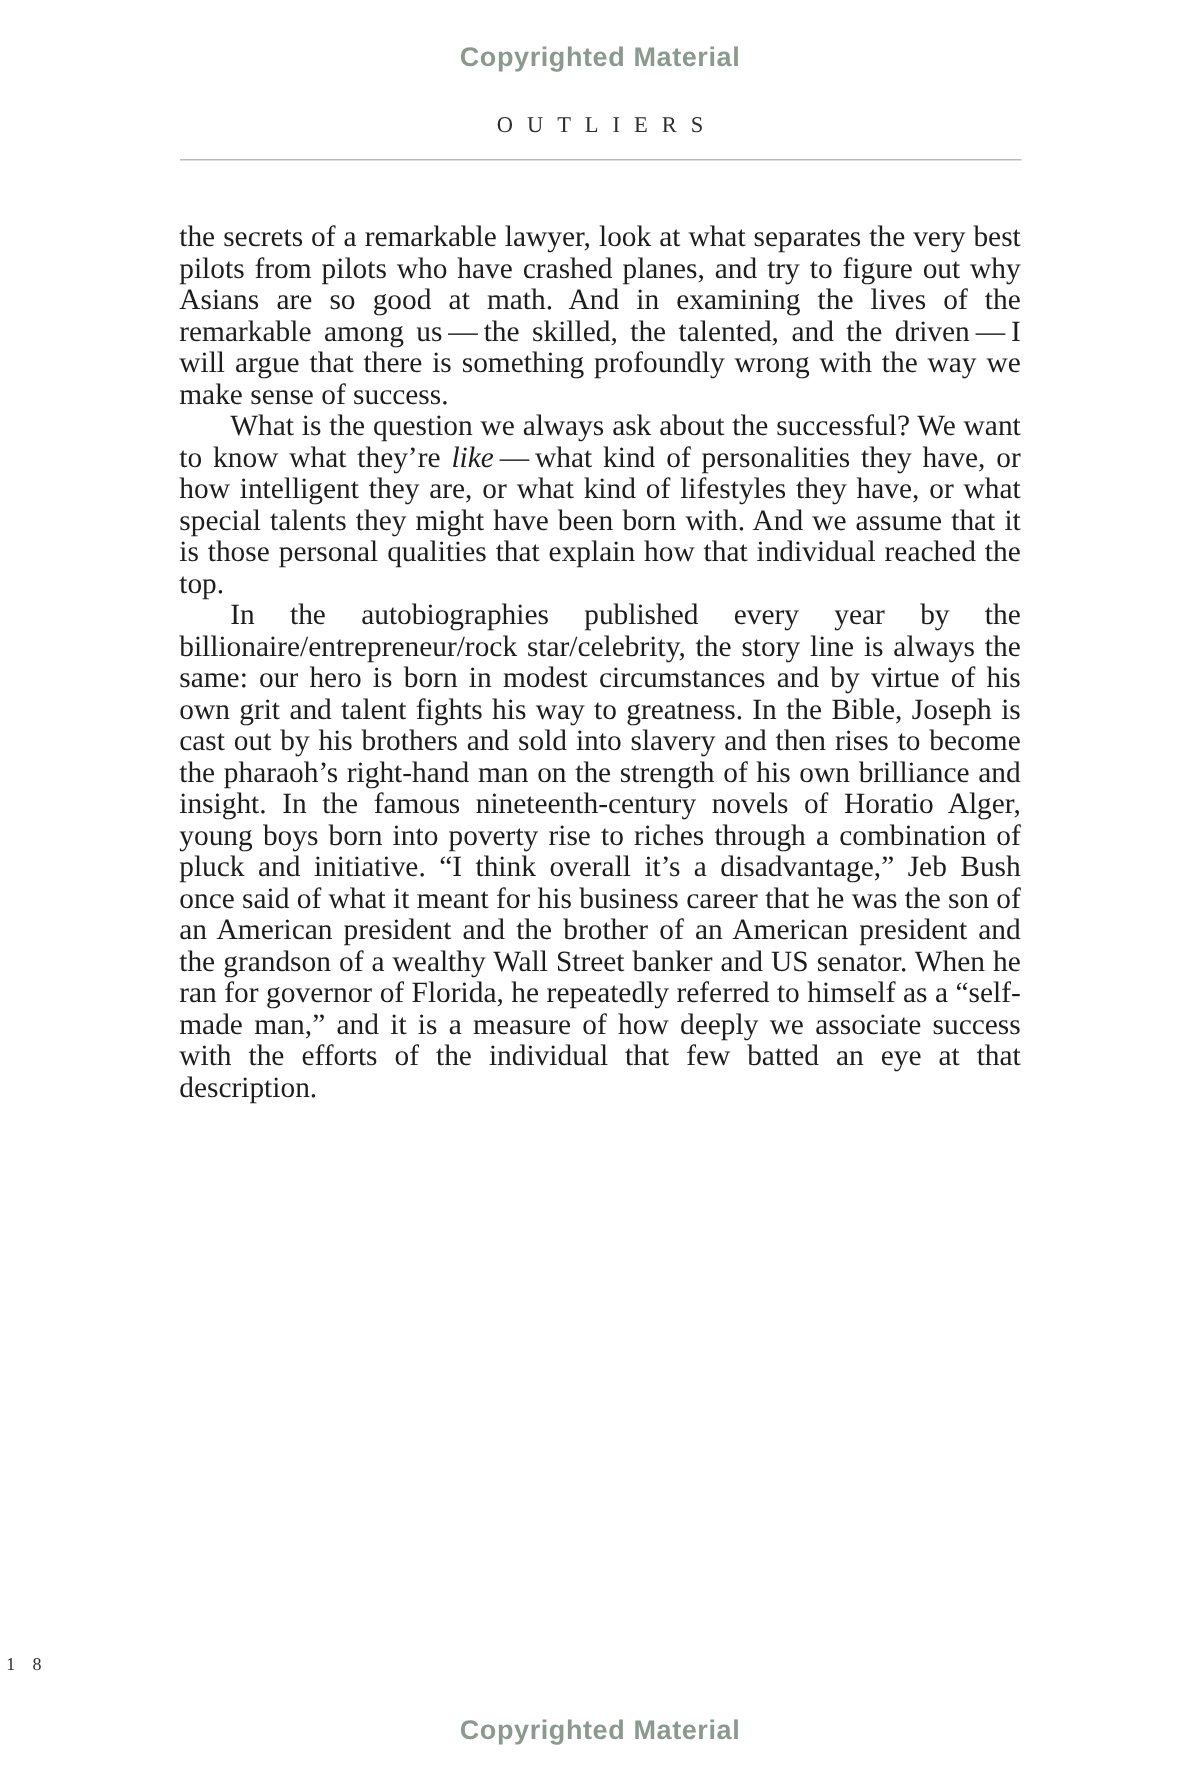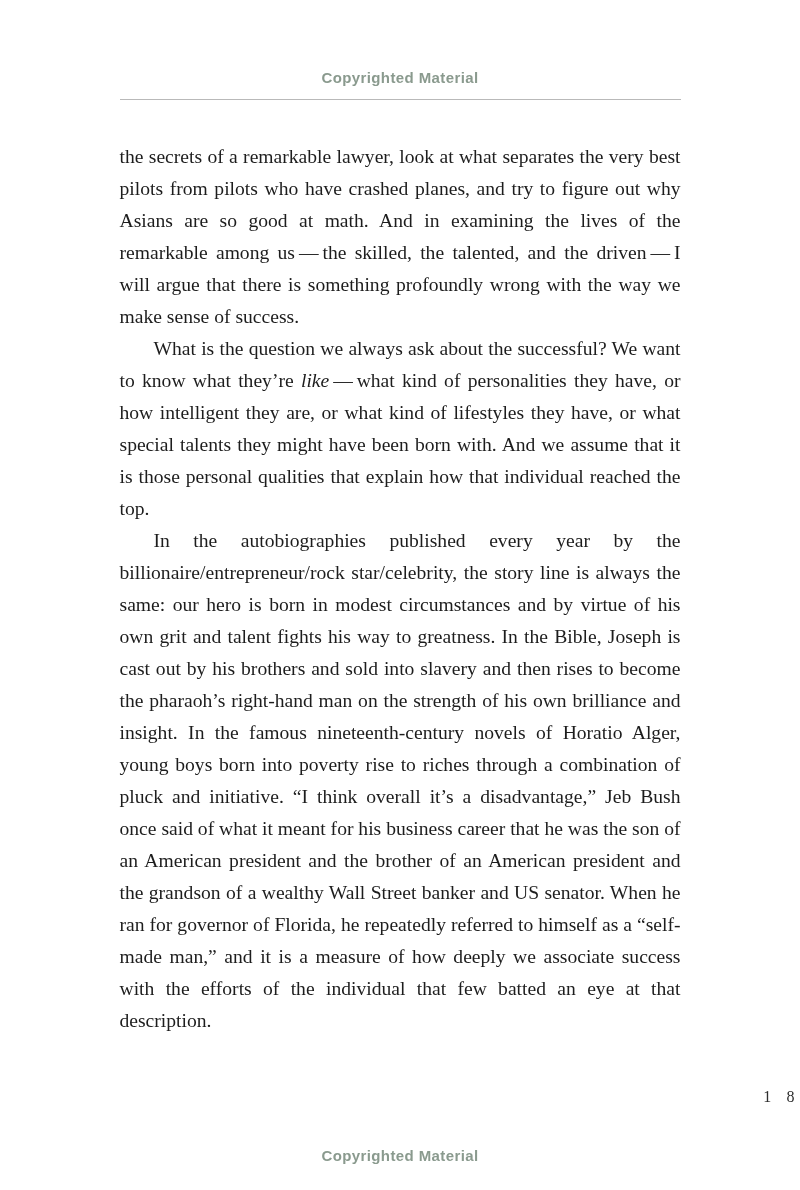--- a/index.html
+++ b/index.html
@@ -11,25 +11,24 @@
     position: relative;
     width: 800px;
     height: 1190px;
     background: #ffffff;
     overflow: hidden;
     box-sizing: border-box;
   }
   .copyright {
     text-align: center;
     font-family: "Liberation Sans", sans-serif;
-    font-size: 15px;
+    font-size: 18px;
     letter-spacing: 0.4px;
     color: #8a9a8e;
     font-weight: bold;
-    margin-top: 41px;
   }
   .copyright.top {
     padding-top: 28px;
   }
   .book-title {
     margin-top: 27px;
     text-align: center;
     font-family: "Liberation Serif", serif;
     font-size: 15px;
     letter-spacing: 0.62em;
@@ -42,59 +41,60 @@
     margin: 13px auto 0 auto;
     border: none;
     border-top: 1px solid #b9b9b9;
     height: 0;
   }
   .text-block {
     width: 561px;
     margin: 41px auto 12px auto;
     font-family: "Liberation Serif", serif;
     font-size: 19.6px;
-    line-height: 32px;
+    line-height: 21px;
     color: #1d1d1d;
     text-align: justify;
   }
   .text-block p {
     margin: 0;
     padding: 0;
   }
   .text-block p.indent {
     text-indent: 34px;
   }
   .text-block em {
   }
   .footer {
     position: absolute;
     left: 0;
     right: 0;
     bottom: 0;
   }
   .page-number {
-    text-align: right;
+    text-align: left;
     font-family: "Liberation Serif", serif;
-    font-size: 16px;
+    font-size: 12px;
     letter-spacing: 0.35em;
     text-indent: 0.35em;
     color: #2e2e2e;
     margin-bottom: 26px;
   }
   .copyright.bottom {
     margin-bottom: 26px;
   }
 </style>
 </head>
 <body>
 
 <div class="page">
 
   <div class="copyright top">Copyrighted Material</div>
 
+  <div class="book-title">OUTLIERS</div>
 
   <hr class="header-rule">
 
   <div class="text-block">
 
     <p>the secrets of a remarkable lawyer, look at what separates the very best pilots from pilots who have crashed planes, and try to figure out why Asians are so good at math. And in examining the lives of the remarkable among us — the skilled, the talented, and the driven — I will argue that there is something profoundly wrong with the way we make sense of success.</p>
 
     <p class="indent"><span>What is the question we always ask about the successful? We want to know what they’re </span><em>like</em><span> — what kind of personalities they have, or how intelligent they are, or what kind of lifestyles they have, or what special talents they might have been born with. And we assume that it is those personal qualities that explain how that individual reached the top.</span></p>
 
     <p class="indent">In the autobiographies published every year by the billionaire/entrepreneur/rock star/celebrity, the story line is always the same: our hero is born in modest circumstances and by virtue of his own grit and talent fights his way to greatness. In the Bible, Joseph is cast out by his brothers and sold into slavery and then rises to become the pharaoh’s right-hand man on the strength of his own brilliance and insight. In the famous nineteenth-century novels of Horatio Alger, young boys born into poverty rise to riches through a combination of pluck and initiative. “I think overall it’s a disadvantage,” Jeb Bush once said of what it meant for his business career that he was the son of an American president and the brother of an American president and the grandson of a wealthy Wall Street banker and US senator. When he ran for governor of Florida, he repeatedly referred to himself as a “self-made man,” and it is a measure of how deeply we associate success with the efforts of the individual that few batted an eye at that description.</p>

